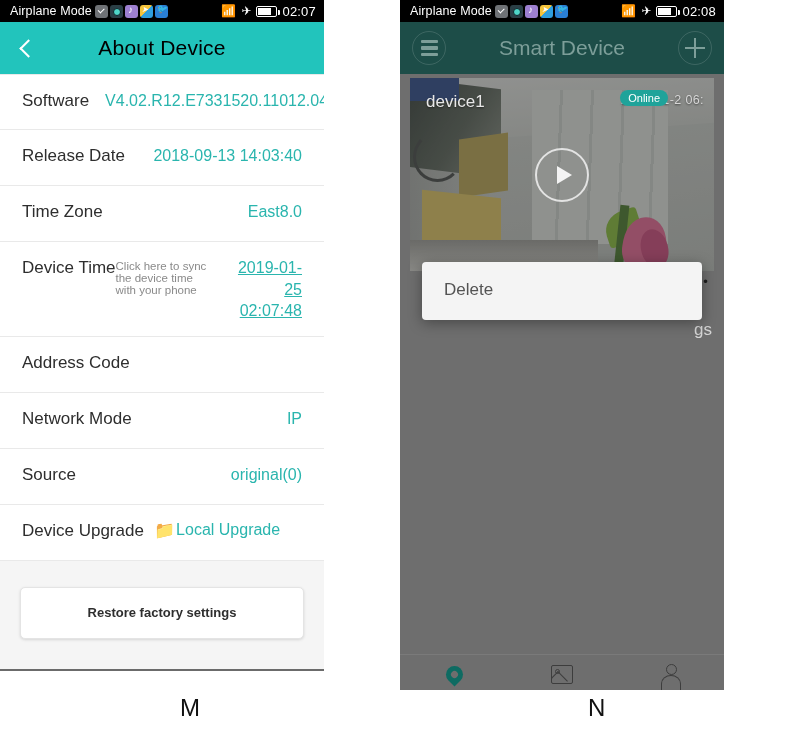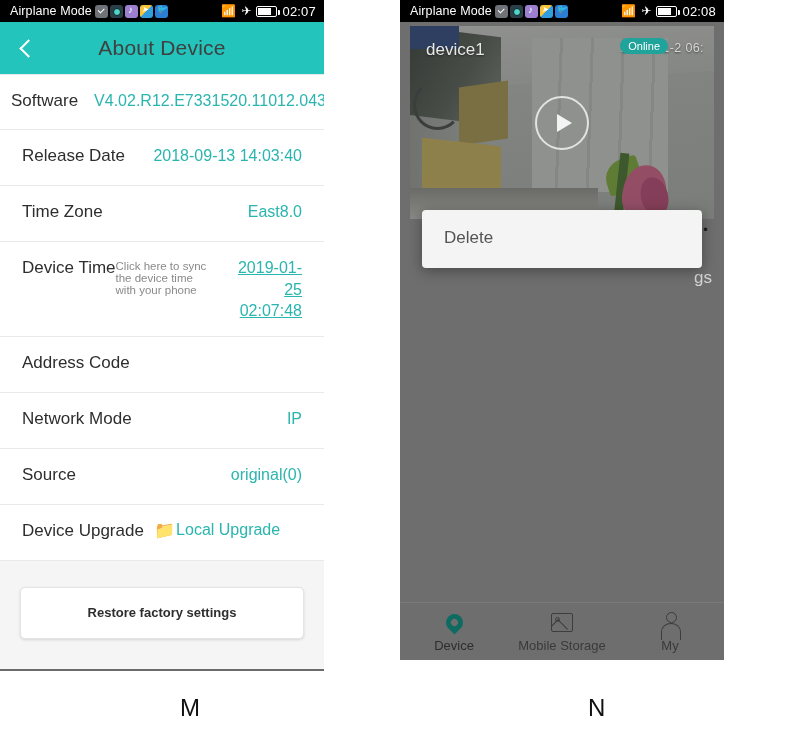--- a/index.html
+++ b/index.html
@@ -58,30 +58,30 @@
   }
   .back-chevron {
     position: absolute; left: 18px; top: 50%; transform: translateY(-50%);
     width: 16px; height: 16px; cursor: pointer;
   }
   .back-chevron:before {
     content: ""; position: absolute; left: 4px; top: 2px; width: 11px; height: 11px;
     border-left: 2px solid #fff; border-bottom: 2px solid #fff; transform: rotate(45deg);
   }
   .appbar-title {
-    width: 100%; text-align: center; color: #404040; font-size: 21px; font-weight: 400; letter-spacing: .2px;
+    width: 100%; text-align: center; color: #000000; font-size: 21px; font-weight: 400; letter-spacing: .2px;
   }
 
   .list { background: #fff; }
   .row {
     display: flex; align-items: flex-start; justify-content: space-between;
     padding: 15px 22px 14px 22px; border-bottom: 1px solid #e9e9e9;
     min-height: 56px; position: relative;
   }
-  .row:first-child { border-top: 1px solid #e9e9e9; padding-left: 11px; }
+  .row:first-child { border-top: 1px solid #e9e9e9; }
   .row-label { font-size: 17px; color: #2e2e2e; flex: 0 0 auto; padding-top: 1px; }
   .row-value { font-size: 16px; color: #2ab5ae; text-align: right; flex: 1 1 auto; padding-left: 16px; line-height: 1.35; }
   .row-sub { font-size: 11.5px; color: #8a8a8a; margin-top: 3px; }
   .row-col { display: flex; flex-direction: row; }
   .value-link { text-decoration: underline; }
   .row-inline { display: flex; align-items: center; }
   .folder-ico { font-size: 17px; margin: 0 1px 0 10px; line-height: 1; }
   .upgrade-link { color: #2ab5ae; font-size: 16px; text-align: right; }
 
   .footer-area {
@@ -381,20 +381,33 @@
       <div class="sb-right">
         <span class="sb-wifi">📶</span>
         <span class="sb-plane">✈</span>
         <span class="sb-batt">
             <i></i>
           </span>
         <span class="sb-time">02:08</span>
       </div>
     </div>
 
+    <div class="appbar-n">
+      <div class="icon-circle left">
+        <div class="hamburger">
+            <span></span>
+            <span></span>
+            <span></span>
+          </div>
+      </div>
+      <div class="appbar-n-title">Smart Device</div>
+      <div class="icon-circle right">
+        <div class="plus"></div>
+      </div>
+    </div>
 
     <div class="n-body">
 
       <div class="device-card">
         <div class="cam-scene">
           <div class="cam-wall"></div>
           <div class="cam-ceil"></div>
           <div class="cam-panel"></div>
           <div class="cam-dark-left"></div>
           <div class="cam-blue"></div>

